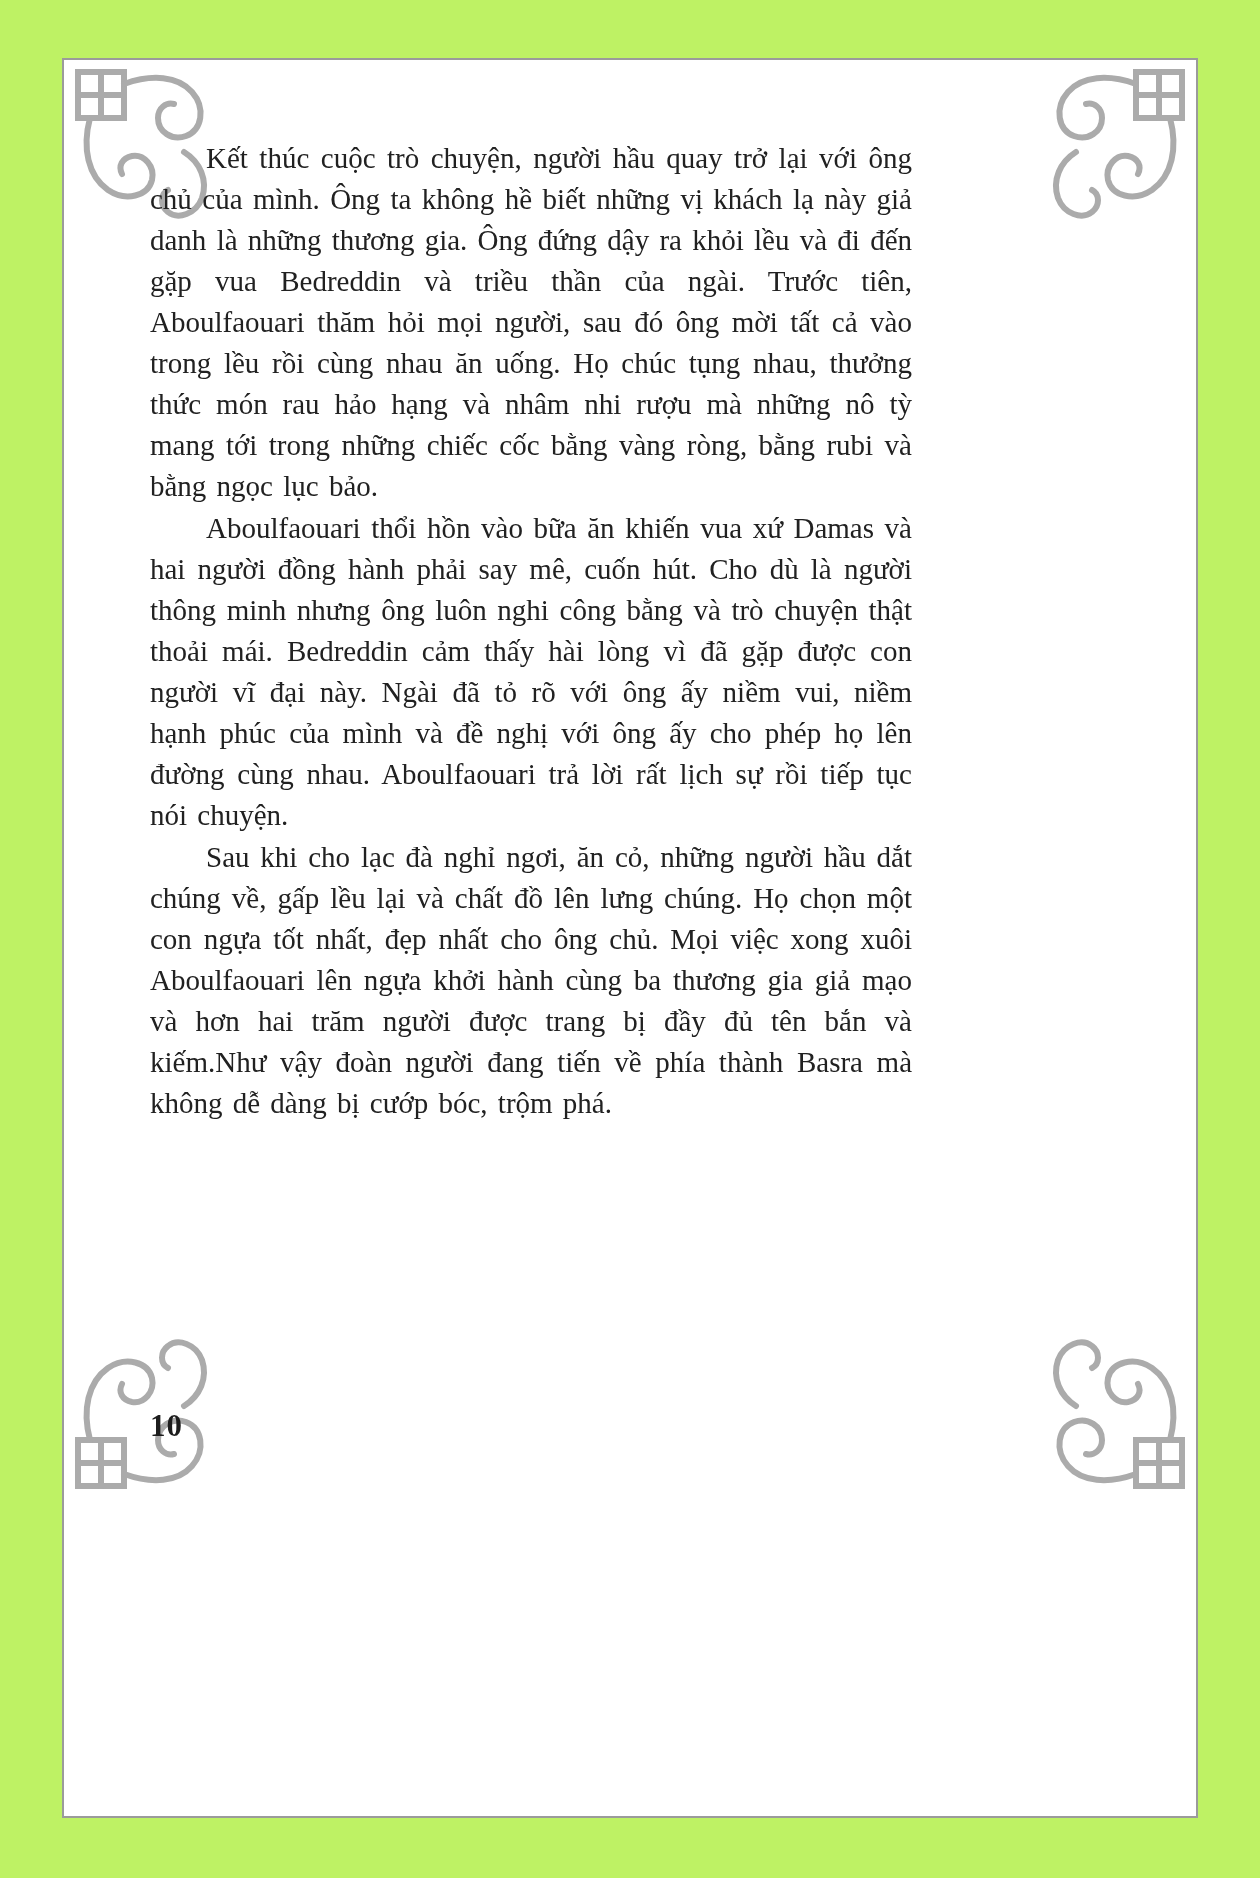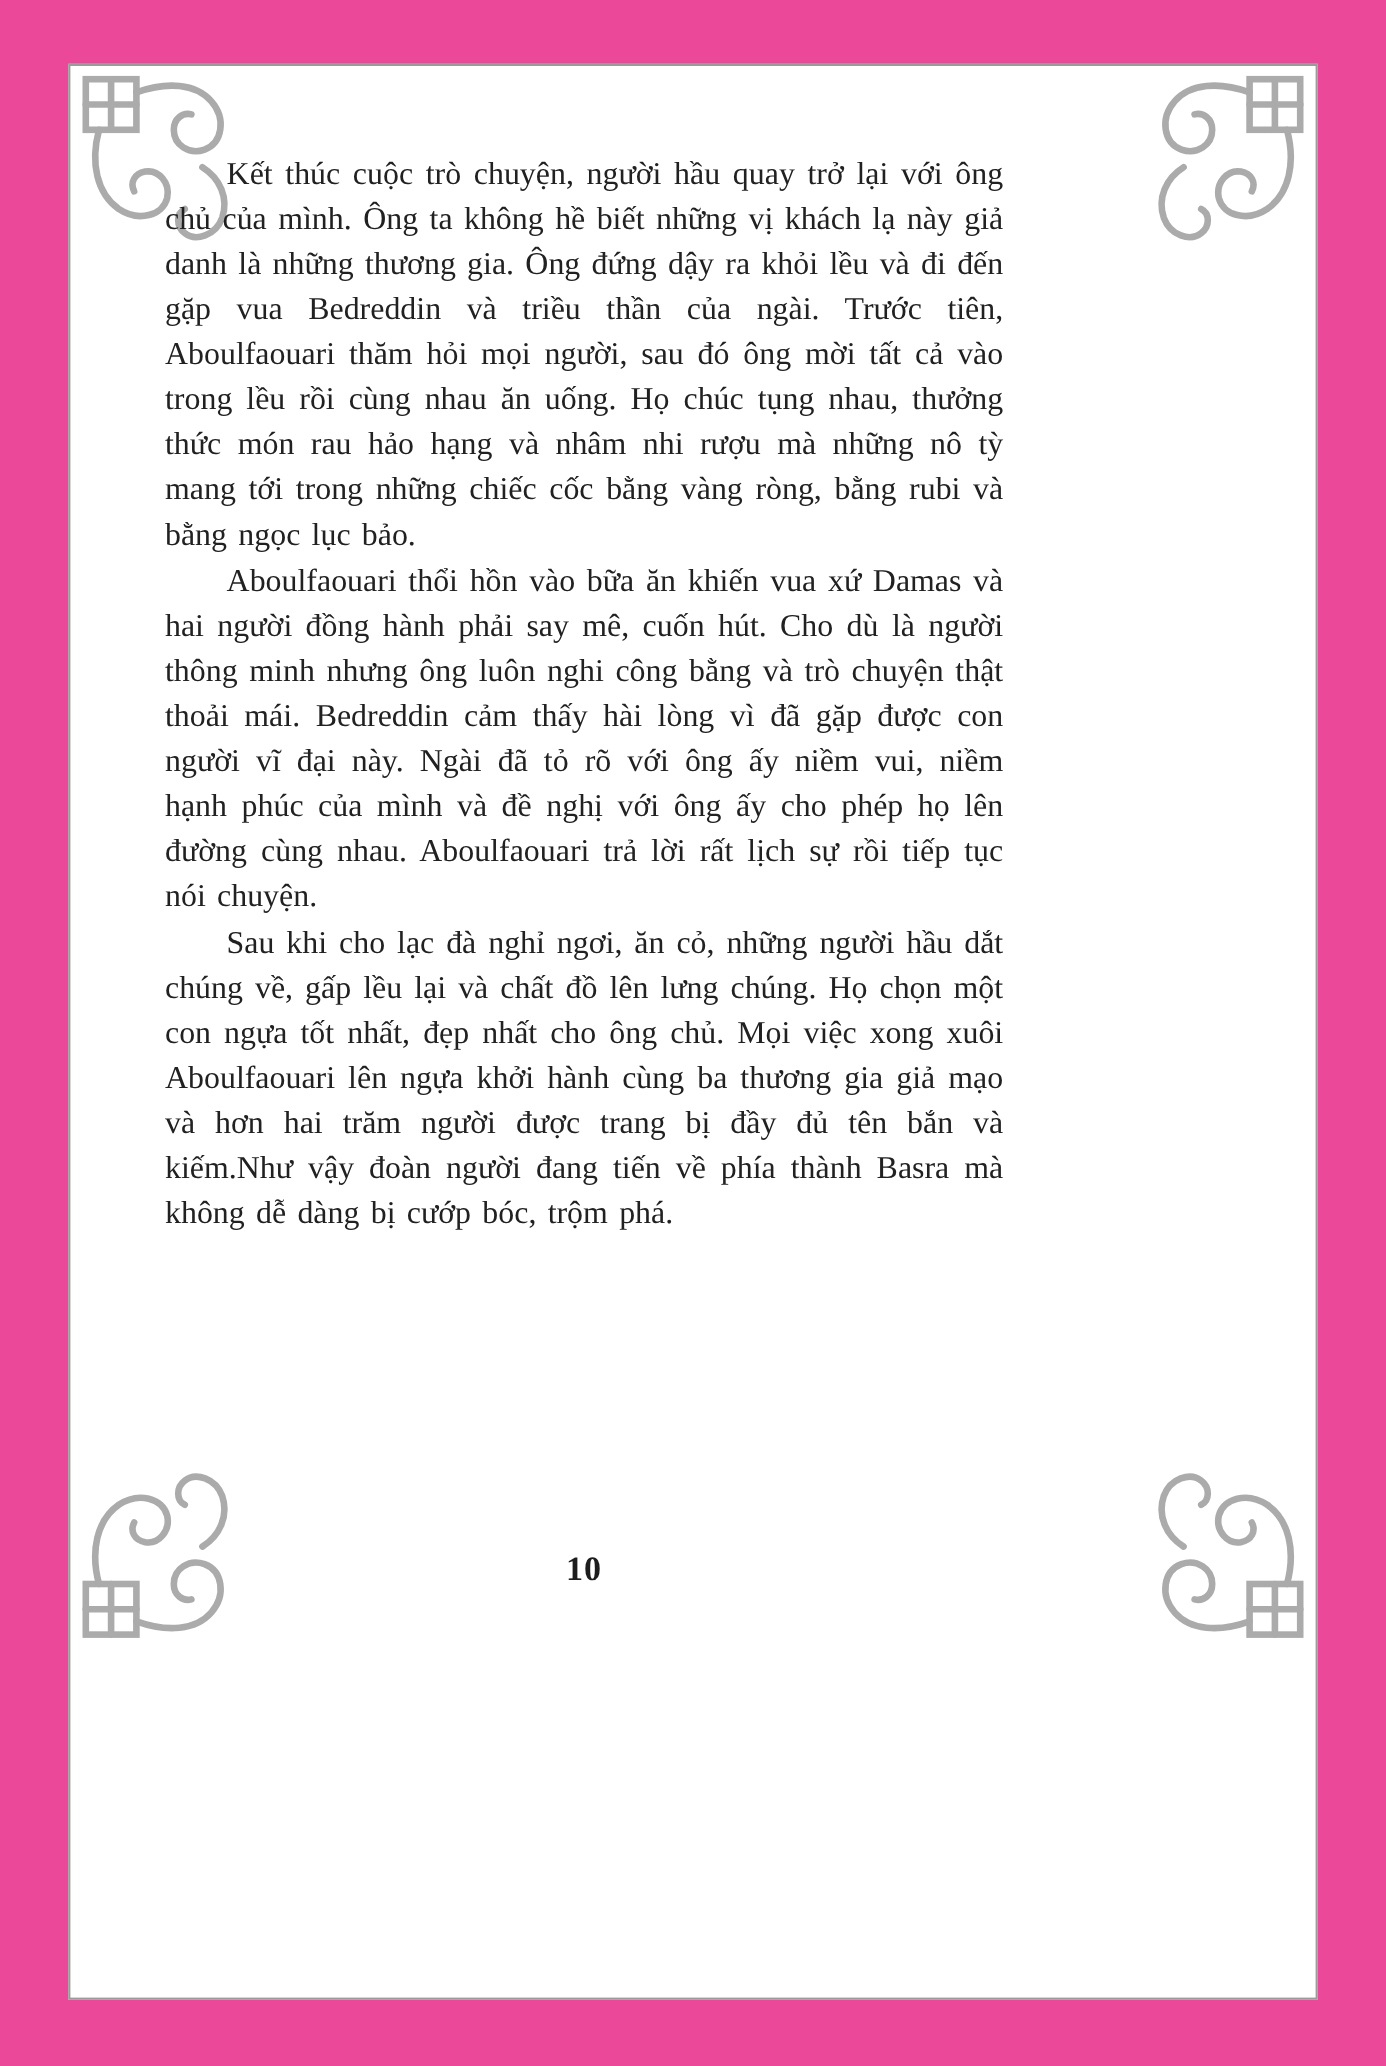--- a/index.html
+++ b/index.html
@@ -4,21 +4,21 @@
 <style>
   html, body {
     margin: 0;
     padding: 0;
     background: #c9c9c9;
   }
   .sheet {
     position: relative;
     width: 1260px;
     height: 1878px;
-    background: #ec4899;
+    background: #bef264;
     box-sizing: border-box;
     padding: 58px 62px 60px 62px;
     font-family: "Liberation Serif", serif;
   }
   .page {
     position: relative;
     width: 100%;
     height: 100%;
     background: #ffffff;
     border: 2px solid #9b9b9b;
@@ -51,21 +51,20 @@
   }
   .text-block p {
     margin: 0 0 1px 0;
     text-indent: 56px;
   }
   .page-number {
     position: absolute;
     top: 1348px;
     left: 86px;
     width: 762px;
-    text-align: center;
     font-size: 31px;
     font-weight: bold;
     color: #1d1d1d;
     letter-spacing: 1px;
   }
 </style>
 </head>
 <body>
 
 <div class="sheet">

